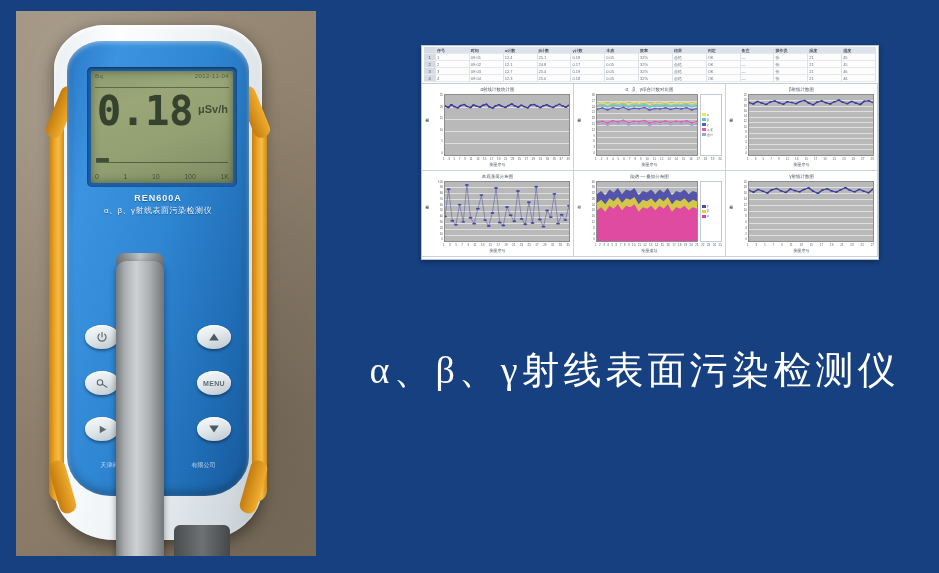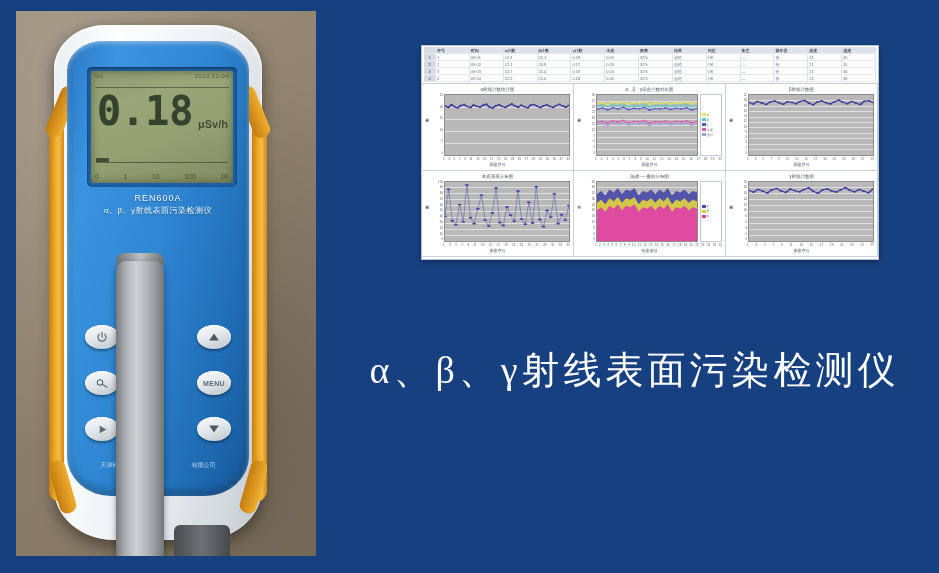--- a/index.html
+++ b/index.html
@@ -110,21 +110,21 @@
     height: 1px; background: rgba(45,58,35,.55);
   }
   .lcd-value {
     position: absolute; left: 6px; top: 20px;
     font-family: "DejaVu Sans Mono", monospace;
     font-size: 40px; font-weight: 700; line-height: 1;
     color: #2b3826; opacity: .9;
     text-shadow: 0 0 1px rgba(0,0,0,.4);
   }
   .lcd-unit {
-    position: absolute; right: 5px; top: 47px;
+    position: absolute; right: 5px; top: 32px;
     font-size: 11px; font-weight: 700; opacity: .8;
   }
   .lcd-bar {
     position: absolute; left: 5px; right: 5px; bottom: 20px; height: 4px;
     border-bottom: 1px solid rgba(45,58,35,.6);
   }
   .lcd-bar-fill {
     position: absolute; left: 0; bottom: 0; width: 10%; height: 4px;
     background: #2d3a27; opacity: .8; border-radius: 1px;
   }
@@ -133,21 +133,21 @@
     display: flex; justify-content: space-between;
     font-size: 7px; opacity: .75;
   }
 
   
   .nameplate {
     position: absolute; left: 0; right: 0; top: 152px;
     text-align: center; color: #f2f7fb;
     text-shadow: 0 1px 1px rgba(0,0,0,.35);
   }
-  .nameplate .model { font-size: 9px; letter-spacing: 1px; font-weight: 400; }
+  .nameplate .model { font-size: 9px; letter-spacing: 1px; font-weight: 700; }
   .nameplate .sub   { font-size: 8px; letter-spacing: .5px; margin-top: 2px; }
 
   
   .handle {
     position: absolute;
     left: 62px;
     top: 236px;
     width: 48px;
     height: 300px;
     border-radius: 10px 10px 6px 6px;

